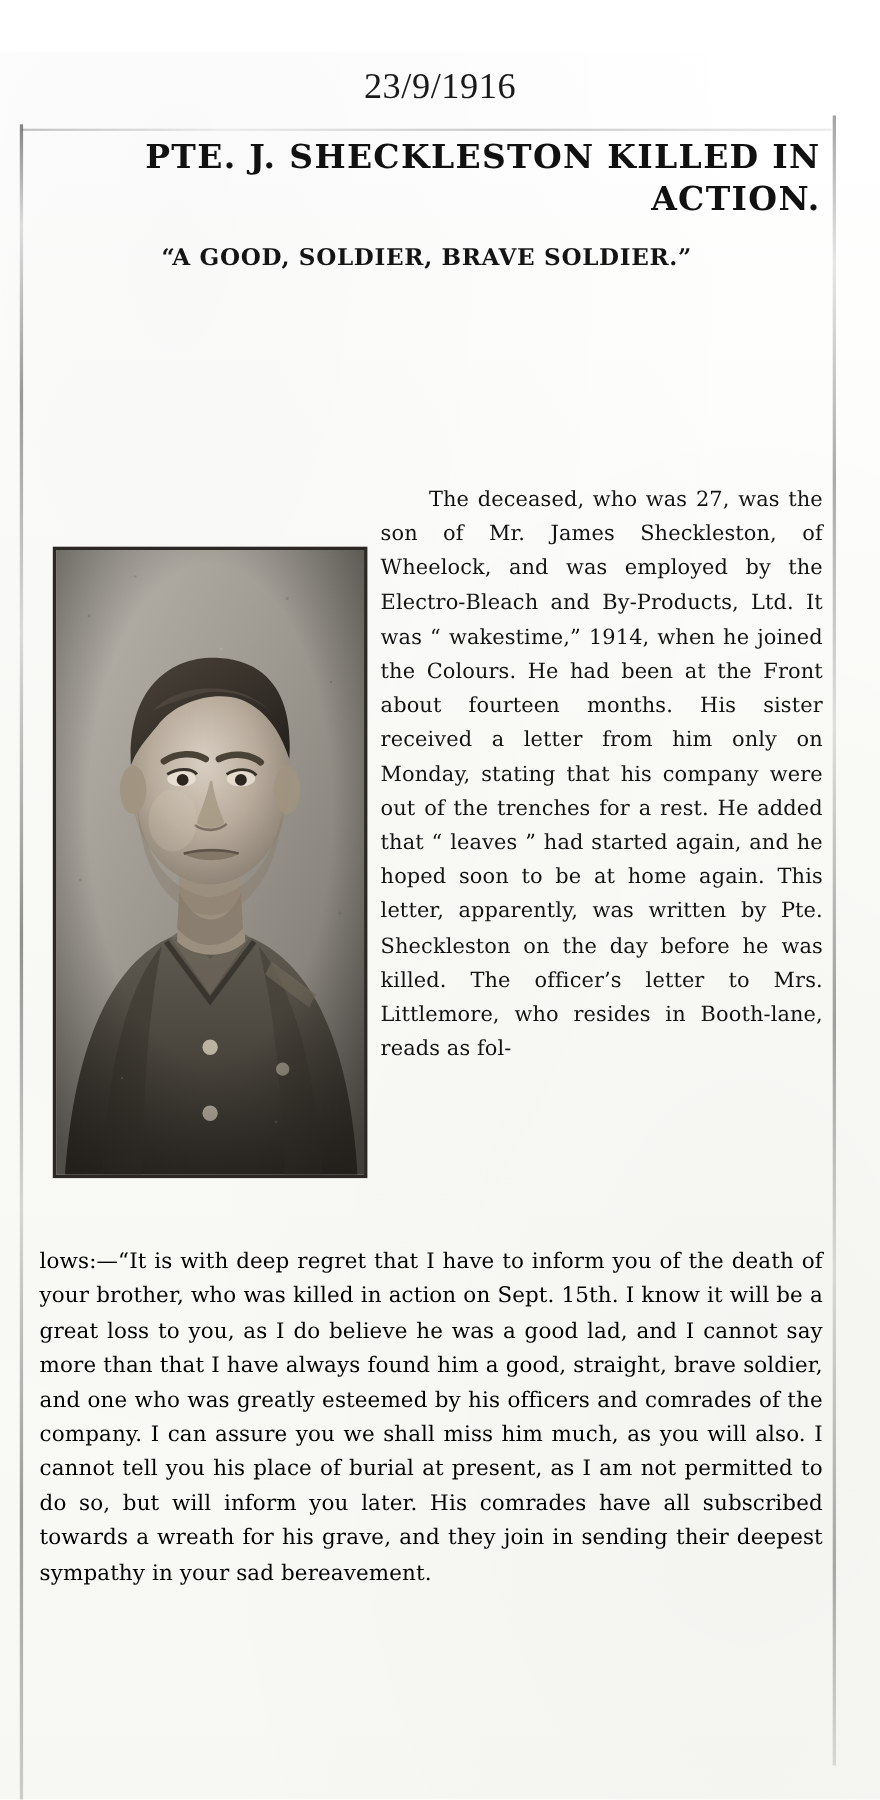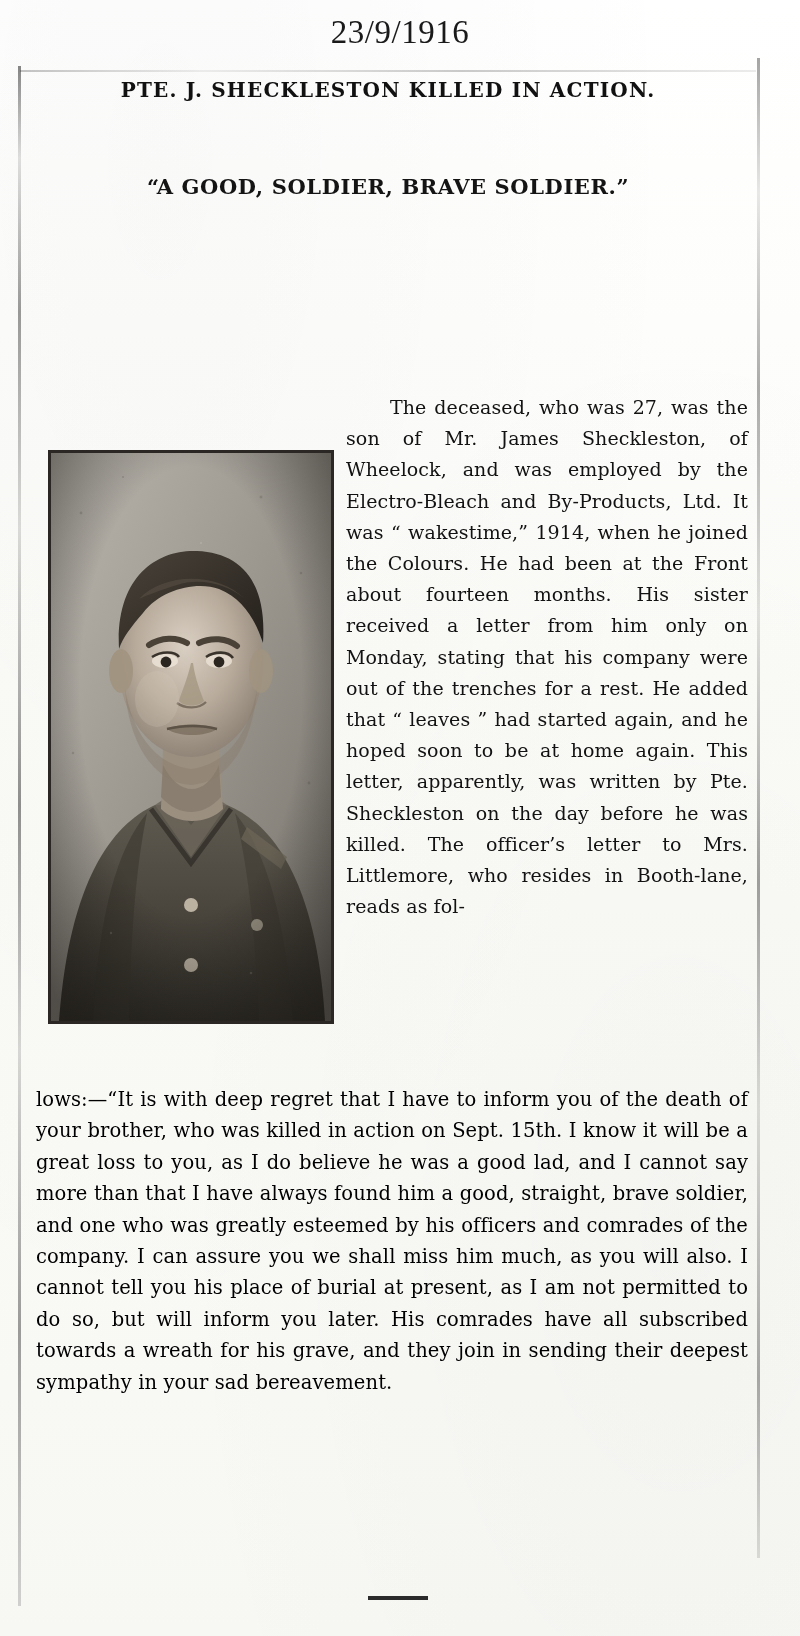--- a/index.html
+++ b/index.html
@@ -13,20 +13,21 @@
     position: relative;
     font-family: "Liberation Serif", serif;
     color: #101010;
     overflow: hidden;
   }
 
   .page {
     position: absolute;
     inset: 0;
     background: #fdfdfb;
+    margin-top: 47px;
   }
 
   
   .paper-tone {
     position: absolute;
     inset: 0;
     background:
       radial-gradient(ellipse at 20% 10%, rgba(0,0,0,0.018), rgba(0,0,0,0) 60%),
       radial-gradient(ellipse at 85% 75%, rgba(0,0,0,0.02), rgba(0,0,0,0) 55%),
       linear-gradient(180deg, #ffffff 0%, #fbfbf8 40%, #f7f7f4 100%);
@@ -92,24 +93,24 @@
     letter-spacing: 0.5px;
     color: #1a1a1a;
     font-family: "Liberation Serif", serif;
   }
 
   .headline {
     position: absolute;
     top: 78px;
     left: 30px;
     width: 716px;
-    text-align: center;
+    text-align: right;
     font-family: "DejaVu Serif", serif;
     font-weight: 700;
-    font-size: 20px;
+    font-size: 30px;
     line-height: 1.25;
     letter-spacing: 1.2px;
     color: #111;
   }
 
   .subhead {
     position: absolute;
     top: 174px;
     left: 30px;
     width: 716px;

